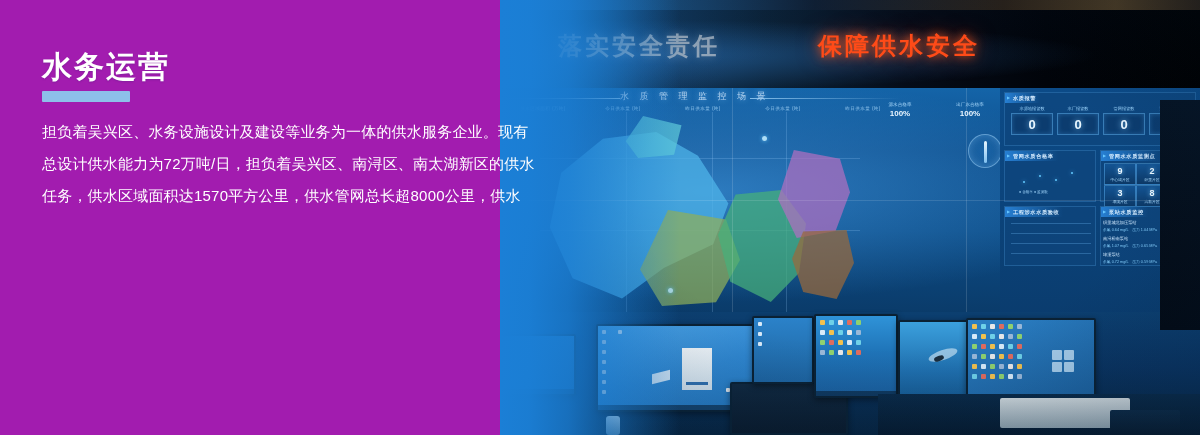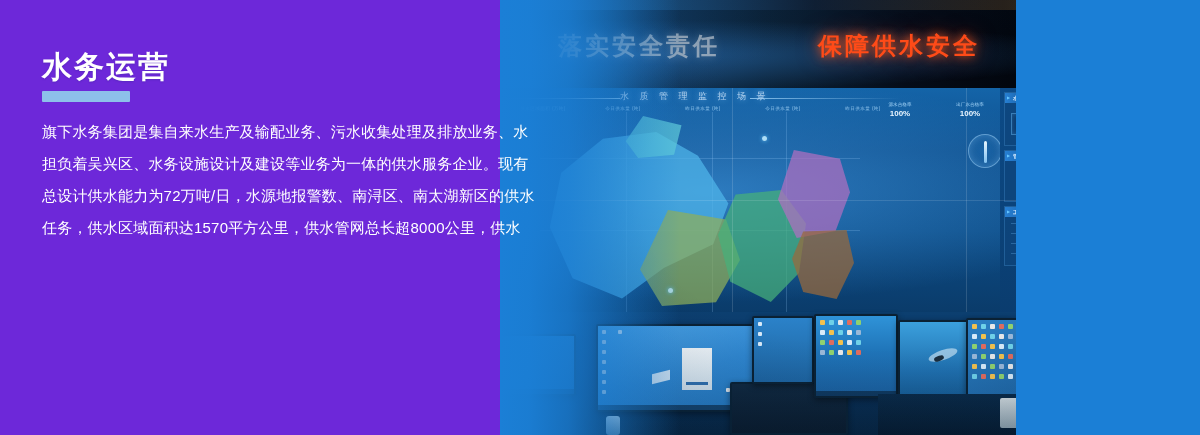--- a/index.html
+++ b/index.html
@@ -2,21 +2,21 @@
 <html><head>
 <meta charset="utf-8">
 <style>
   * { margin:0; padding:0; box-sizing:border-box; }
   html,body { width:1200px; height:435px; overflow:hidden; }
   body {
     font-family:"Liberation Sans","DejaVu Sans",sans-serif;
     background:#1b7fd6;
     position:relative;
   }
-  #stage { position:absolute; inset:0; width:1016px; height:435px; overflow:hidden; background:#6d28d9; }
+  #stage { position:absolute; inset:0; width:1200px; height:435px; overflow:hidden; background:#a21caf; }
 
   
   #photo { position:absolute; left:500px; top:0; width:700px; height:435px; overflow:hidden; }
   #photo-inner { position:absolute; inset:0; }
 
   
   .led-strip {
     position:absolute; left:0; top:0; width:700px; height:100px;
     background:linear-gradient(90deg,#1b7fd6 0%,#16639f 7%,#123d66 20%,#0b2238 38%,#050c18 58%,#01040a 78%,#000 100%);
   }
@@ -433,20 +433,19 @@
 
       <div class="photo-vignette"></div>
       <div class="photo-fade-left"></div>
     </div>
   </div>
 
   <div id="left">
     <h1 id="title">水务运营</h1>
     <div id="title-bar"></div>
     <div id="body">
-      <p>旗下水务集团是集自来水生产及输配业务、污水收集处理及排放业务、水</p>
       <p>担负着吴兴区、水务设施设计及建设等业务为一体的供水服务企业。现有</p>
-      <p>总设计供水能力为72万吨/日，水源地报警数、南浔区、南太湖新区的供水</p>
+      <p>总设计供水能力为72万吨/日，担负着吴兴区、南浔区、南太湖新区的供水</p>
       <p>任务，供水区域面积达1570平方公里，供水管网总长超8000公里，供水</p>
     </div>
   </div>
 
 </div>
 
 </body></html>

